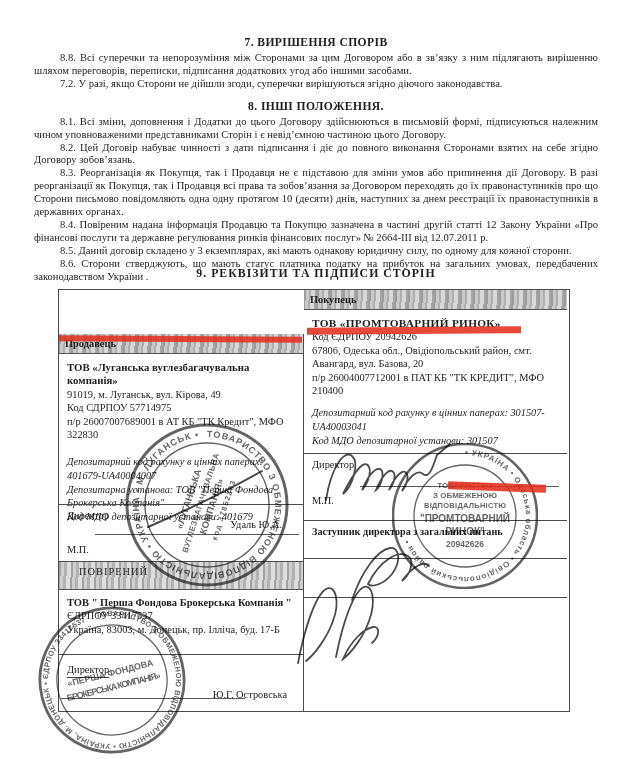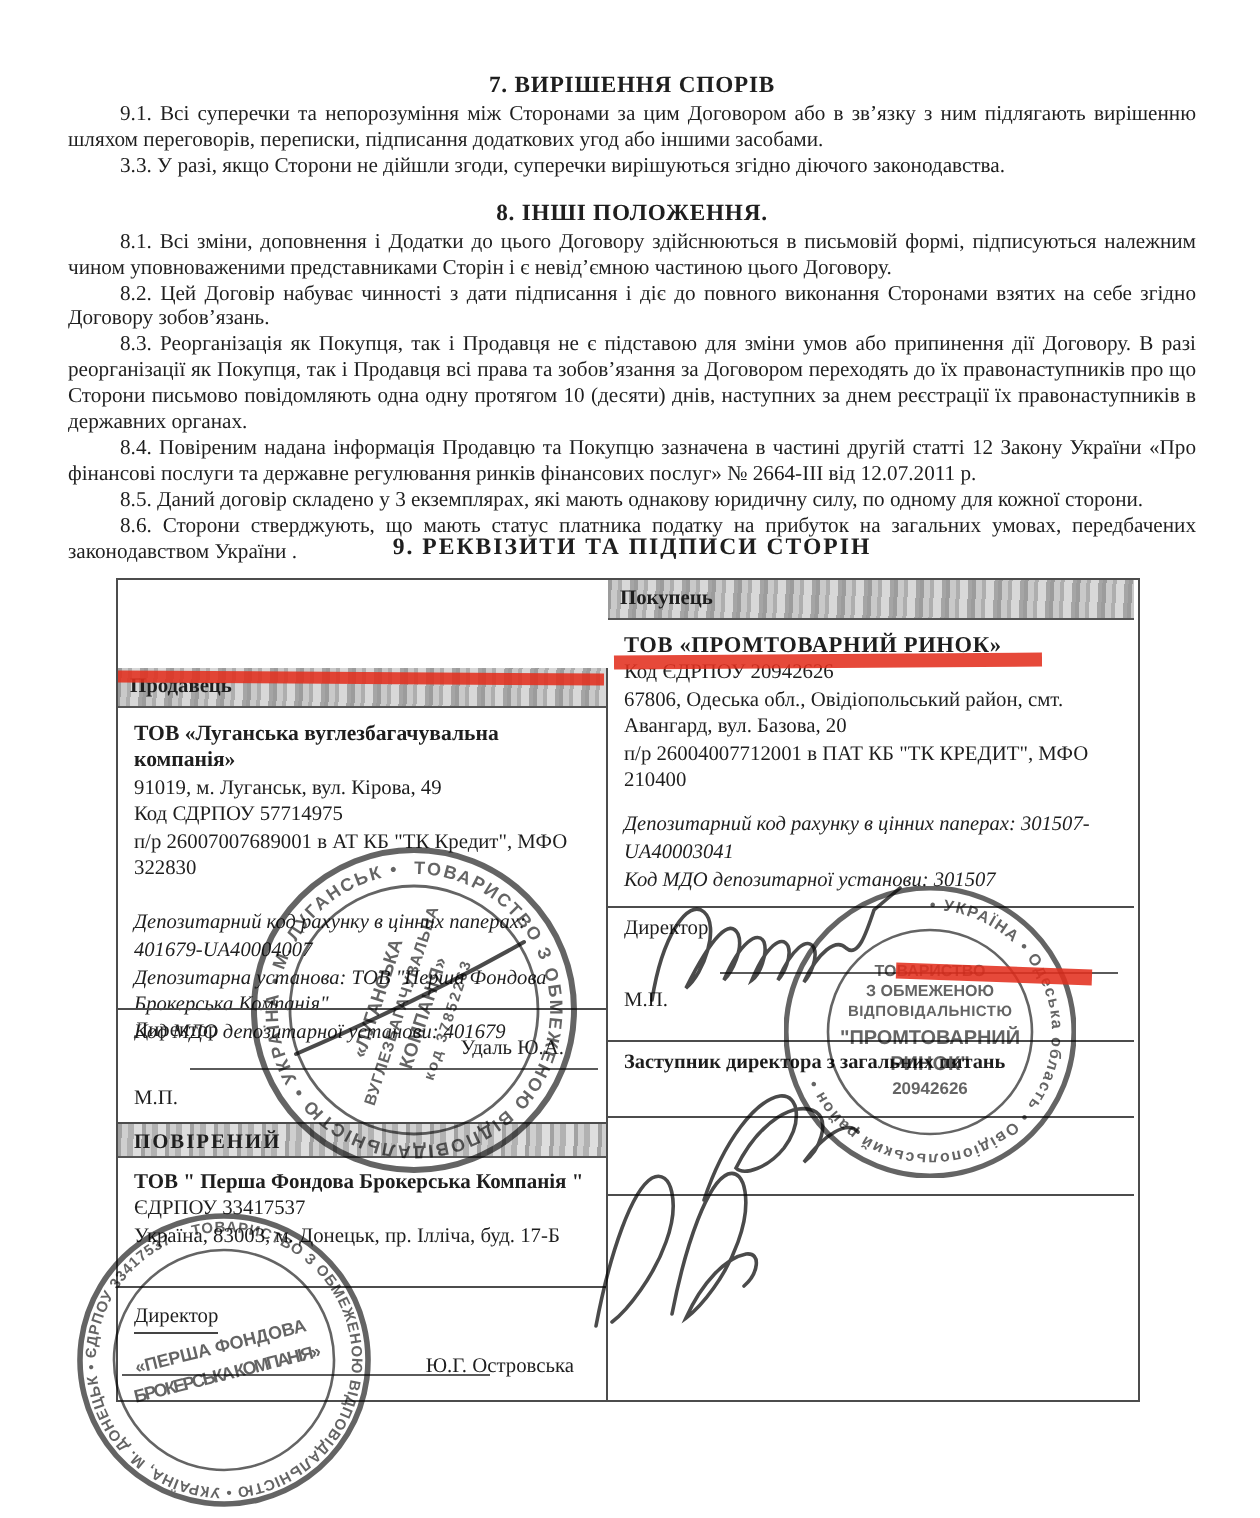--- a/index.html
+++ b/index.html
@@ -26,21 +26,21 @@
   .company-name{font-weight:bold;font-size:10.8px;position:relative;display:block;}
   .company-name.caps{font-size:11.3px;letter-spacing:.3px;}
   .dep-block{margin-top:14px;font-style:italic;font-size:10.3px;line-height:13.6px;}
   .row{box-sizing:border-box;border-top:1px solid #4c4c4c;position:relative;padding:4px 6px 0 8px;}
   .row-dir-left{height:57px;}
   .row-dir-right{height:67px;}
   .row-deputy{height:38px;}
   .row-empty1{height:39px;}
   .row-empty2{height:60px;}
   .row-dir2-left{height:57px;}
-  .povirenyi{height:18px;line-height:19px;font-weight:bold;letter-spacing:1px;padding-left:8px;
+  .povirenyi{height:29px;line-height:19px;font-weight:normal;letter-spacing:1px;padding-left:20px;
        border-top:1px solid #4c4c4c;border-bottom:1px solid #555;box-sizing:border-box;
        background:repeating-linear-gradient(92deg,#a2a2a2 0 2px,#cfcfcf 2px 5px,#b2b2b2 5px 8px,#dedede 8px 12px);}
   .cellB-left{height:64px;padding-top:6px;}
   .mp{position:absolute;left:8px;}
   .sigline{position:absolute;border-bottom:1px solid #5a5a5a;}
   .signame{position:absolute;font-size:10.4px;}
   .label-underline{display:inline-block;border-bottom:1px solid #444;padding-bottom:1px;}
   
   .redline{position:absolute;background:#e3301f;opacity:.88;z-index:30;}
   #red-seller{left:59px;top:336px;width:243px;height:6px;transform:rotate(.35deg);}
@@ -52,22 +52,22 @@
              mix-blend-mode:multiply;pointer-events:none;}
   .stamp text{font-family:"Liberation Sans", sans-serif;}
 </style>
 </head>
 <body>
 
 <div class="page">
 
   <div class="textblock">
     <div class="sec-title">7. ВИРІШЕННЯ СПОРІВ</div>
-    <p>9.1. Всі суперечки та непорозуміння між Сторонами за цим Договором або в зв’язку з ним підлягають вирішенню шляхом переговорів, переписки, підписання додаткових угод або іншими засобами.</p>
-    <p>3.3. У разі, якщо Сторони не дійшли згоди, суперечки вирішуються згідно діючого законодавства.</p>
+    <p>8.8. Всі суперечки та непорозуміння між Сторонами за цим Договором або в зв’язку з ним підлягають вирішенню шляхом переговорів, переписки, підписання додаткових угод або іншими засобами.</p>
+    <p>7.2. У разі, якщо Сторони не дійшли згоди, суперечки вирішуються згідно діючого законодавства.</p>
     <div class="sec-title mt">8.  ІНШІ ПОЛОЖЕННЯ.</div>
     <p>8.1. Всі зміни, доповнення і Додатки  до цього Договору здійснюються в письмовій формі, підписуються належним чином уповноваженими представниками Сторін і є невід’ємною частиною цього Договору.</p>
     <p>8.2. Цей Договір набуває чинності з дати підписання і діє до повного виконання Сторонами взятих на себе згідно Договору зобов’язань.</p>
     <p>8.3. Реорганізація як Покупця, так і Продавця не є підставою для зміни умов або припинення дії Договору. В разі реорганізації як Покупця, так і Продавця всі права та зобов’язання за Договором переходять до їх правонаступників про що Сторони письмово повідомляють одна одну протягом 10 (десяти) днів, наступних за днем реєстрації їх правонаступників в державних органах.</p>
     <p>8.4. Повіреним надана інформація Продавцю та Покупцю зазначена в частині другій статті 12 Закону України «Про фінансові послуги та державне регулювання ринків фінансових послуг» № 2664-III від 12.07.2011 р.</p>
     <p>8.5. Даний договір складено у 3 екземплярах, які мають однакову юридичну силу, по одному для кожної сторони.</p>
     <p>8.6. Сторони стверджують, що мають статус платника податку на прибуток на загальних умовах, передбачених законодавством України .</p>
     <div class="req-title">9. РЕКВІЗИТИ  ТА  ПІДПИСИ  СТОРІН</div>
   </div>
 

